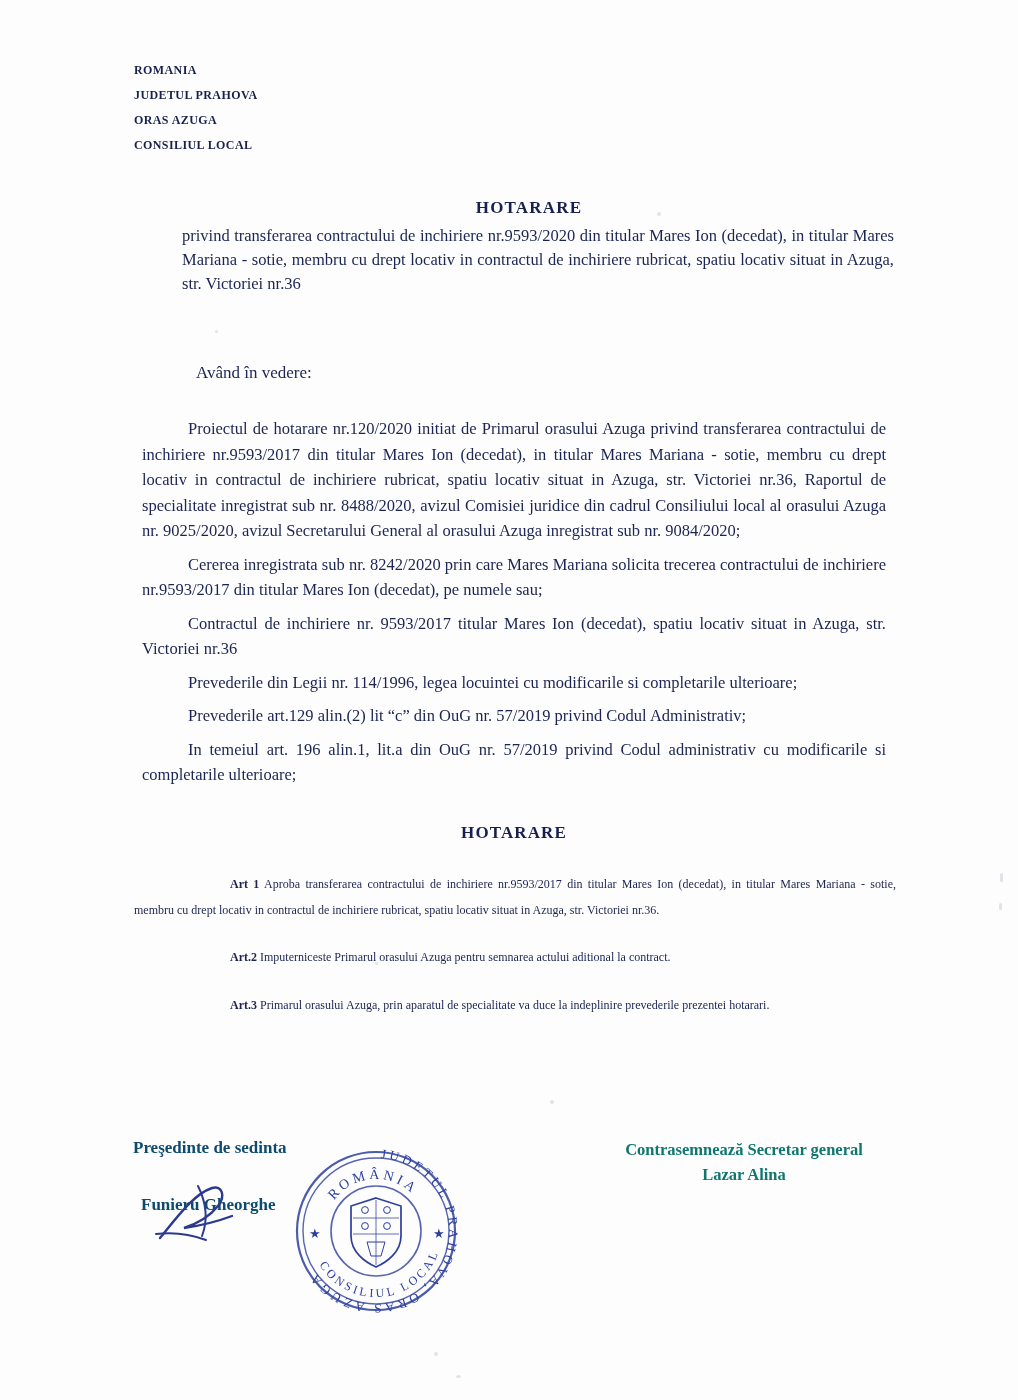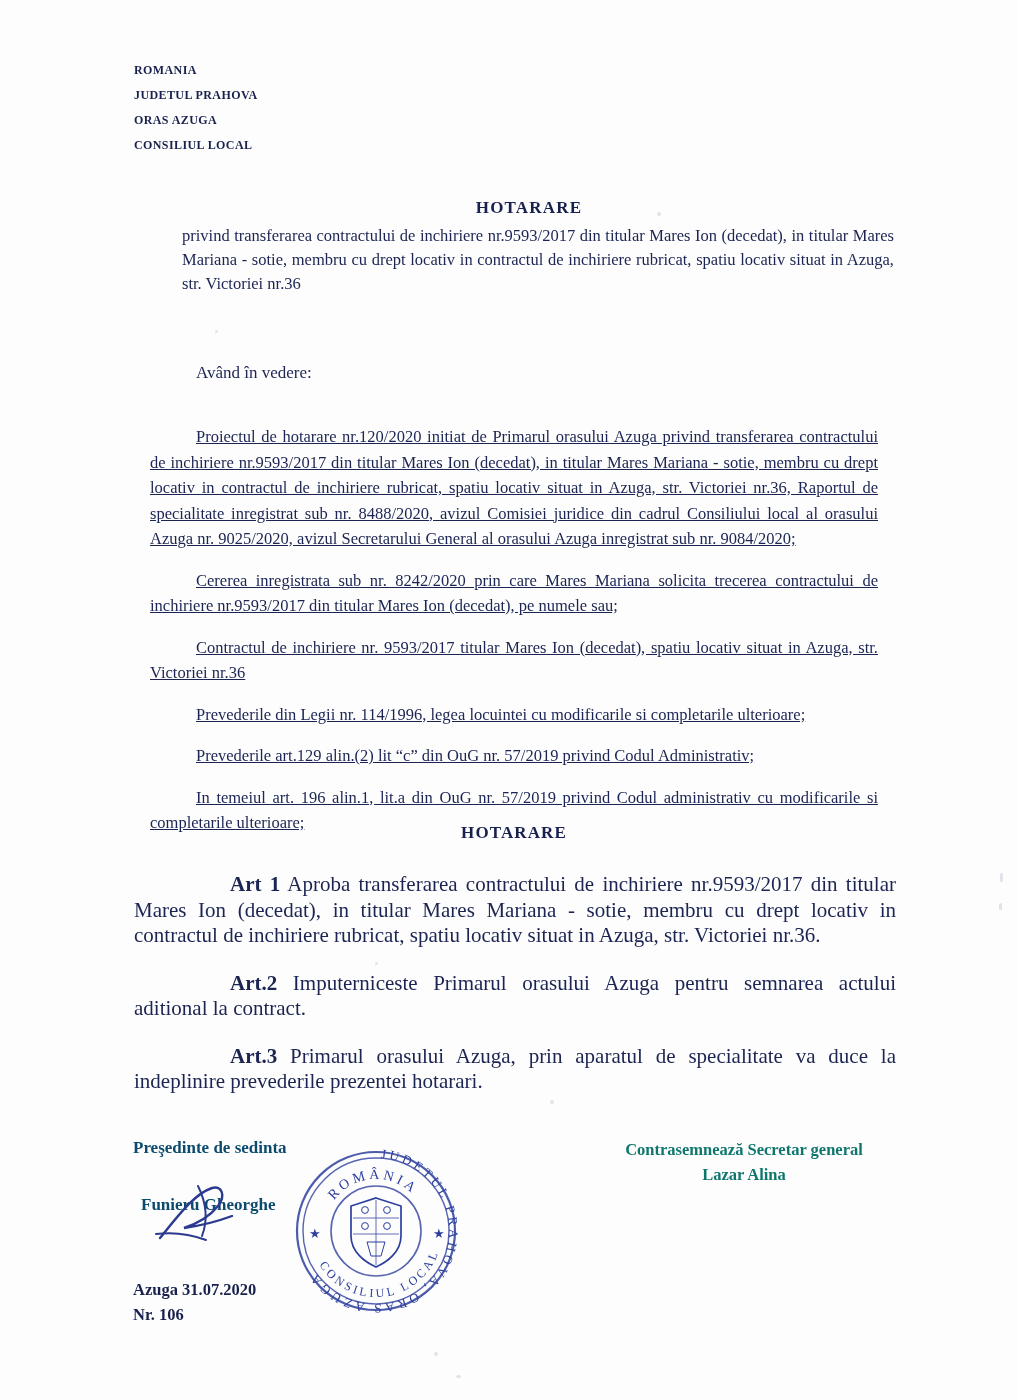--- a/index.html
+++ b/index.html
@@ -71,23 +71,22 @@
     position: absolute;
     left: 134px;
     top: 408px;
     width: 760px;
     font-size: 16.5px;
     line-height: 25.5px;
     text-align: justify;
     color: #1b2452;
   }
   .body-block p {
-    margin: 16px;
+    margin: 8px;
     text-indent: 46px;
-    text-decoration: underline;
   }
   .center-bold {
     text-align: center;
     font-weight: bold;
     font-size: 17px;
     color: #18214d;
   }
   .adopta {
     position: absolute;
     left: 134px;
@@ -99,21 +98,21 @@
     left: 134px;
     top: 823px;
     width: 760px;
     letter-spacing: 1.1px;
   }
   .articles {
     position: absolute;
     left: 134px;
     top: 872px;
     width: 762px;
-    font-size: 21px;
+    font-size: 12px;
     line-height: 25.5px;
     text-align: justify;
     color: #1b2452;
   }
   .articles p {
     margin: 0 0 22px 0;
     text-indent: 96px;
   }
   .articles b { font-weight: bold; }
   .sign-left {
@@ -182,21 +181,21 @@
 
   <div class="header-block">
     <div>ROMANIA</div>
     <div>JUDETUL PRAHOVA</div>
     <div>ORAS AZUGA</div>
     <div>CONSILIUL LOCAL</div>
   </div>
 
   <div class="title-wrap">
     <div class="doc-title">HOTARARE</div>
-    <div class="subtitle">privind transferarea contractului de inchiriere nr.9593/2017 din titular Mares Ion (decedat), in titular Mares Mariana - sotie, membru cu drept locativ in contractul de inchiriere rubricat, spatiu locativ situat in Azuga, str. Victoriei nr.36</div>
+    <div class="subtitle">privind transferarea contractului de inchiriere nr.9593/2020 din titular Mares Ion (decedat), in titular Mares Mariana - sotie, membru cu drept locativ in contractul de inchiriere rubricat, spatiu locativ situat in Azuga, str. Victoriei nr.36</div>
   </div>
 
   <div class="avand">Având în vedere:</div>
 
   <div class="body-block">
     <p>Proiectul de hotarare nr.120/2020 initiat de Primarul orasului Azuga privind transferarea contractului de inchiriere nr.9593/2017 din titular Mares Ion (decedat), in titular Mares Mariana - sotie, membru cu drept locativ in contractul de inchiriere rubricat, spatiu locativ situat in Azuga, str. Victoriei nr.36,   Raportul de specialitate inregistrat sub nr. 8488/2020, avizul Comisiei juridice din cadrul Consiliului local al orasului Azuga nr. 9025/2020, avizul Secretarului General al orasului Azuga inregistrat sub nr. 9084/2020;</p>
     <p>Cererea inregistrata sub nr. 8242/2020 prin care Mares Mariana solicita trecerea contractului de inchiriere nr.9593/2017 din titular Mares Ion (decedat), pe numele sau;</p>
     <p>Contractul de inchiriere nr. 9593/2017 titular Mares Ion (decedat), spatiu locativ situat in Azuga, str. Victoriei nr.36</p>
     <p>Prevederile din Legii nr. 114/1996, legea locuintei cu modificarile si completarile ulterioare;</p>
     <p>Prevederile art.129 alin.(2) lit “c”  din OuG nr. 57/2019 privind Codul Administrativ;</p>
@@ -253,18 +252,14 @@
       <path d="M93 60 L118 68 L118 98 C118 114, 104 124, 93 129 C82 124, 68 114, 68 98 L68 68 Z" fill="none" stroke="#2d3f9e" stroke-width="1.7"></path>
       <path d="M93 62 L93 127 M70 80 L116 80 M70 96 L116 96" stroke="#2d3f9e" stroke-width="1" opacity=".75" fill="none"></path>
       <circle cx="82" cy="72" r="3.4" fill="none" stroke="#2d3f9e" stroke-width="1"></circle>
       <circle cx="104" cy="72" r="3.4" fill="none" stroke="#2d3f9e" stroke-width="1"></circle>
       <circle cx="82" cy="88" r="3.4" fill="none" stroke="#2d3f9e" stroke-width="1"></circle>
       <circle cx="104" cy="88" r="3.4" fill="none" stroke="#2d3f9e" stroke-width="1"></circle>
       <path d="M84 104 L102 104 L98 118 L88 118 Z" fill="none" stroke="#2d3f9e" stroke-width="1"></path>
     </svg>
   </div>
 
-  <div class="footer-left">
-    <div>Azuga 31.07.2020</div>
-    <div>Nr. 106</div>
-  </div>
 
 </div>
 
 </body></html>

